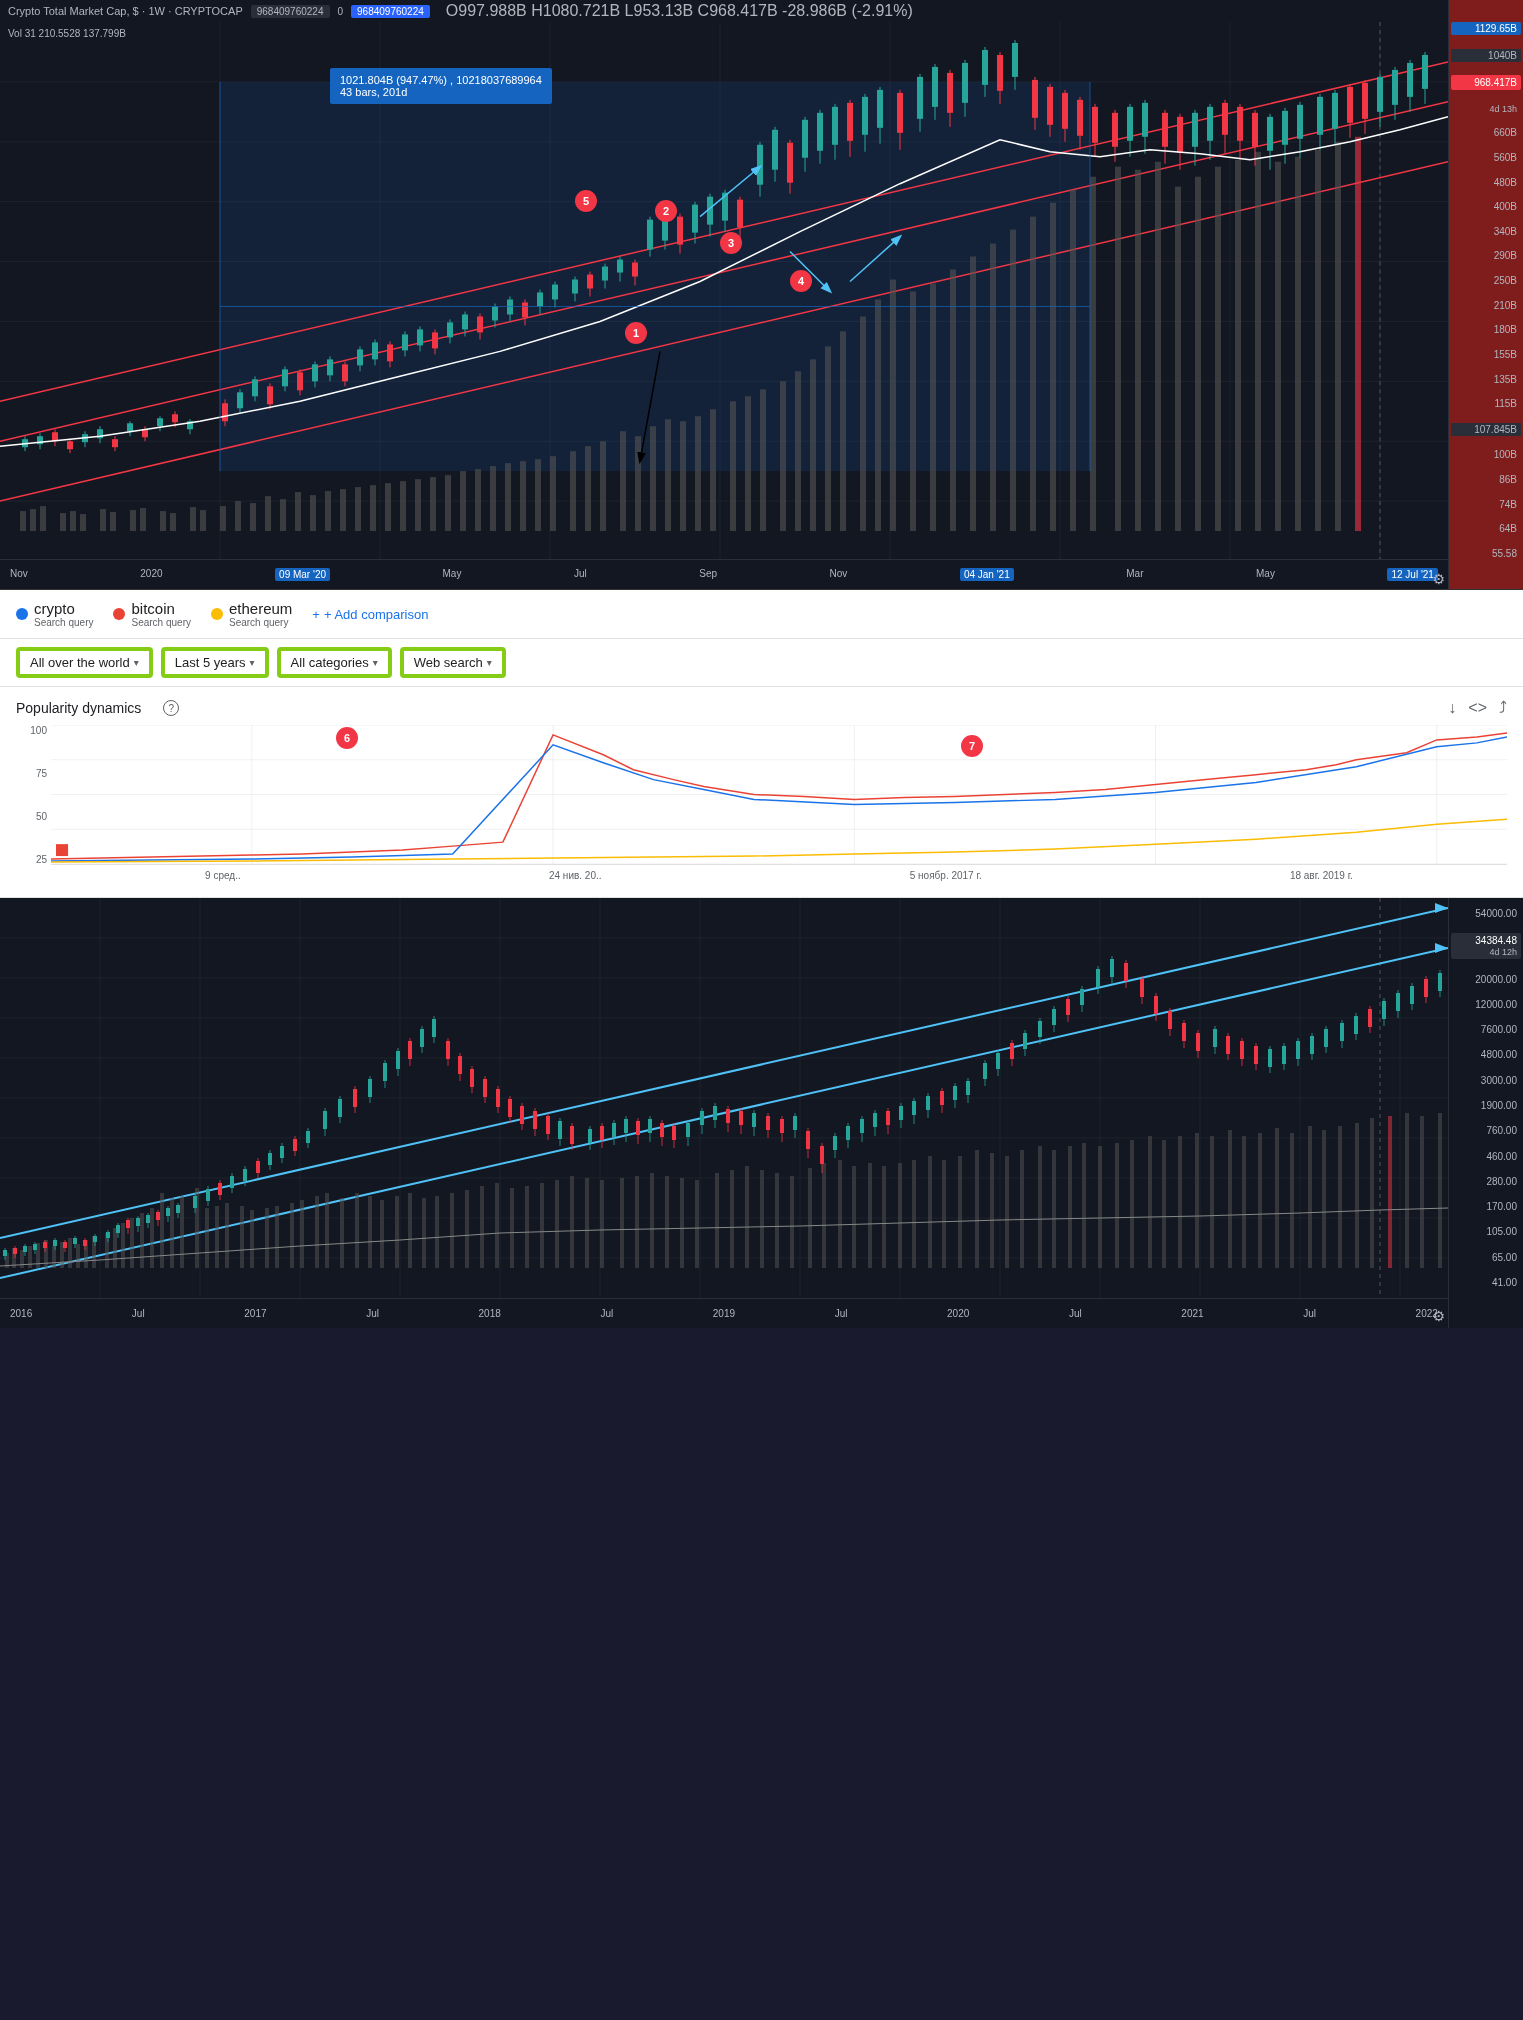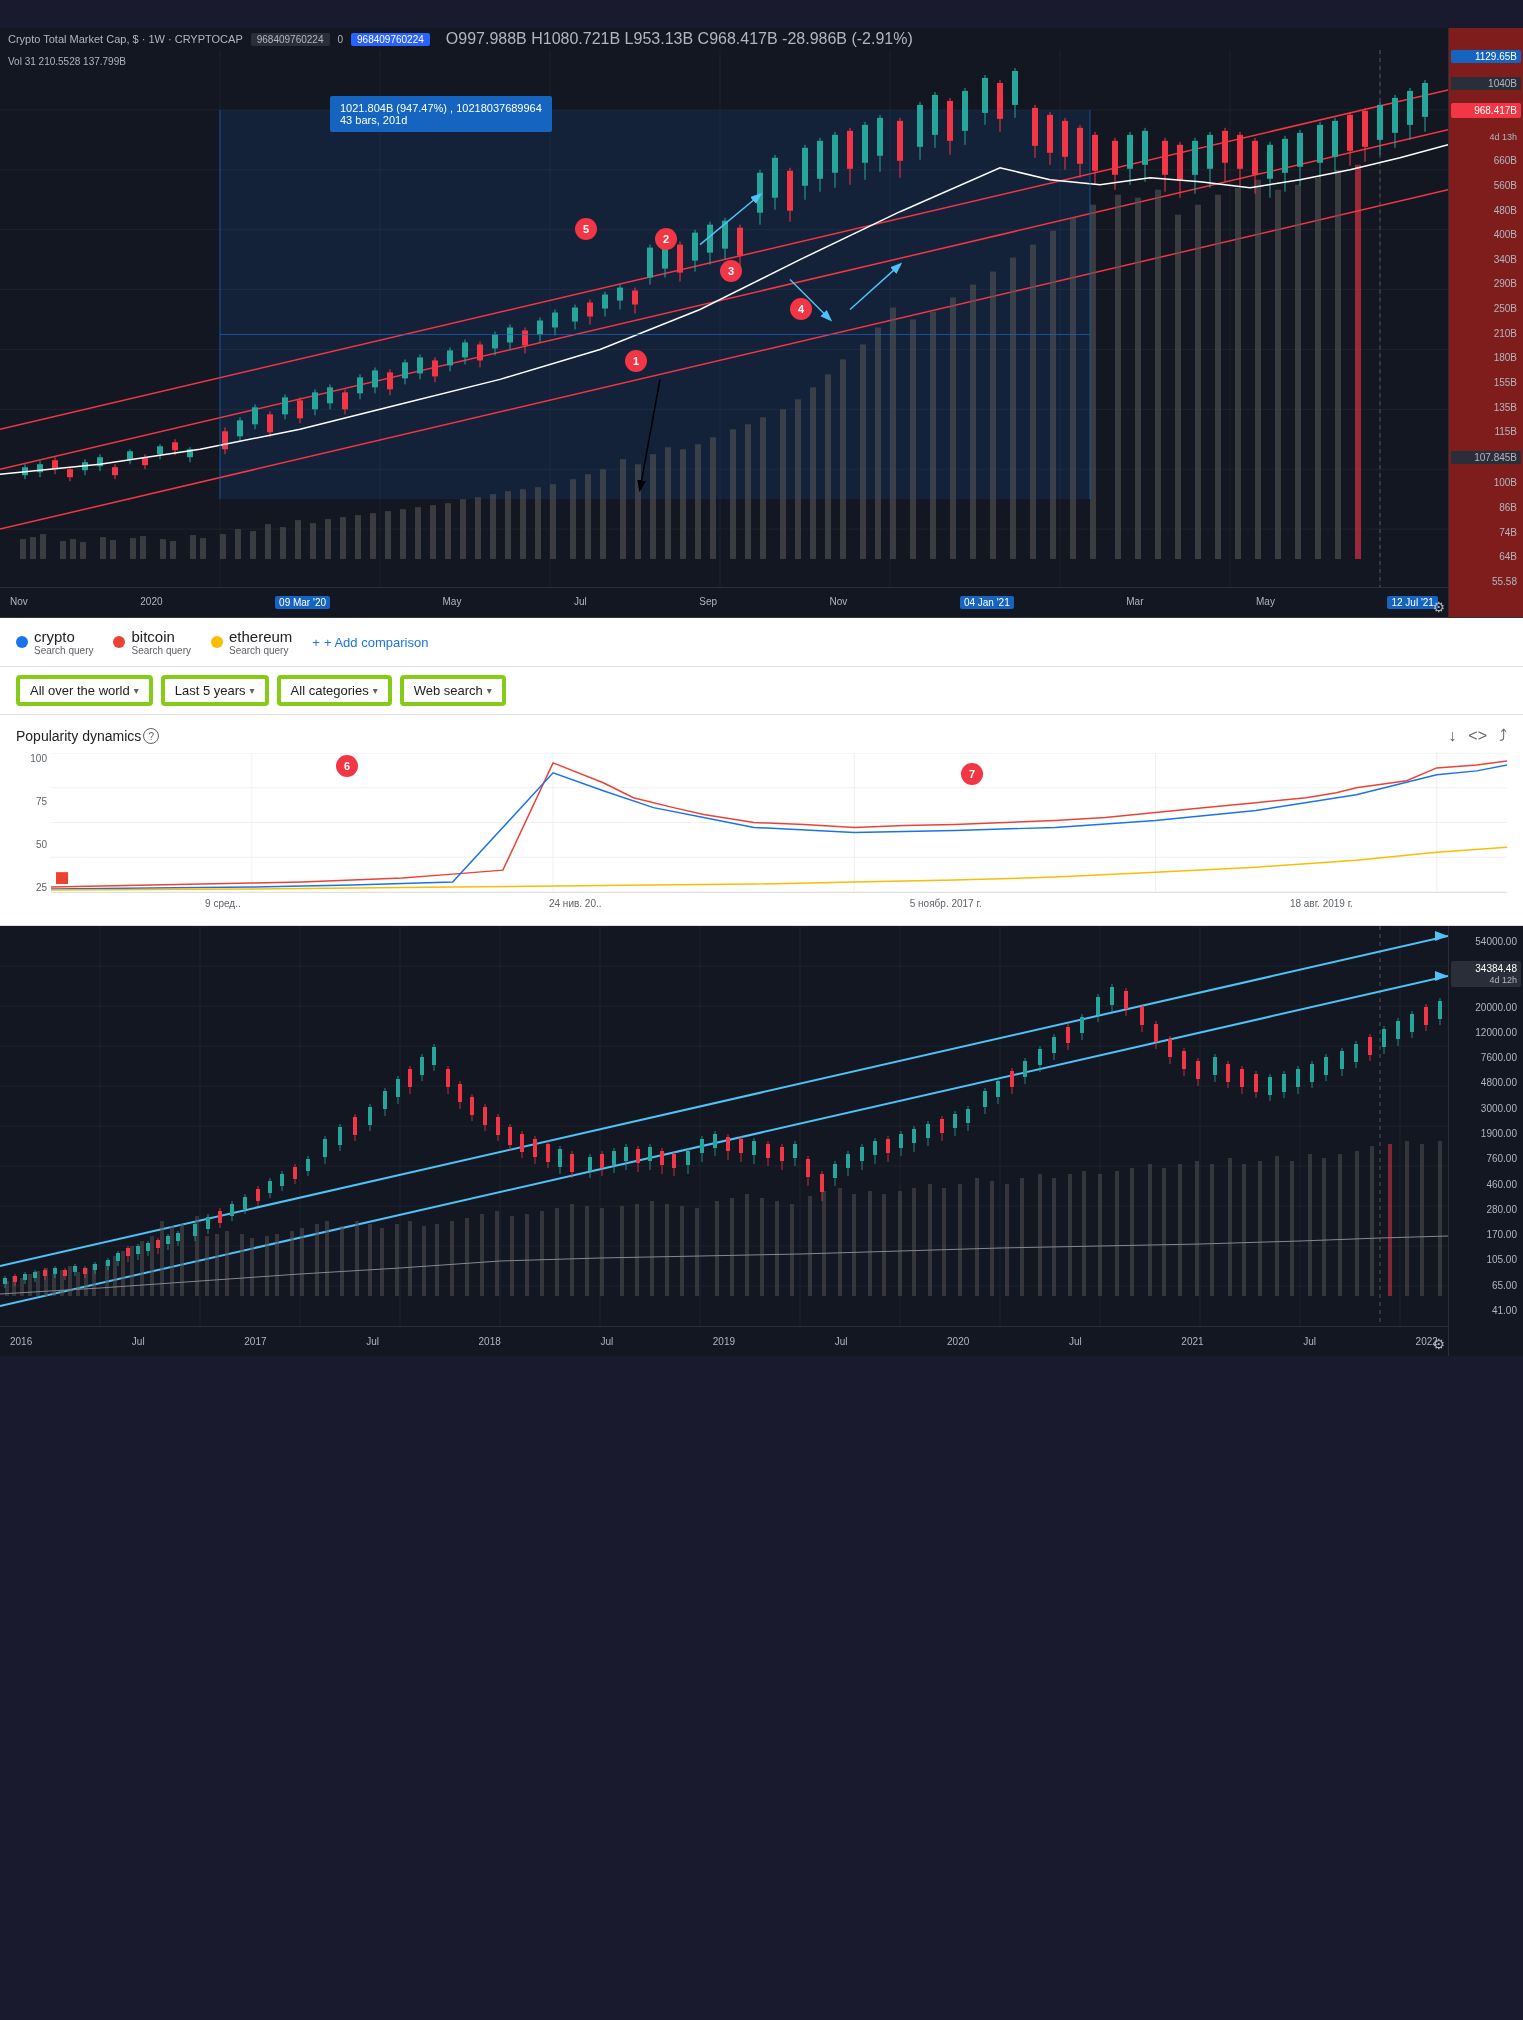--- a/index.html
+++ b/index.html
@@ -21,21 +21,20 @@
 
     .chart-header {
       display: flex;
       align-items: center;
       padding: 4px 8px;
       background: #131722;
       font-size: 11px;
       color: #b2b5be;
       gap: 8px;
       height: 22px;
-      margin-top: 28px;
     }
 
     .chart-title {
       color: #b2b5be;
       font-size: 11px;
     }
 
     .chart-id-badge {
       background: #2a2e39;
       color: #b2b5be;
@@ -258,21 +257,21 @@
     .popularity-header {
       display: flex;
       align-items: center;
       justify-content: space-between;
       margin-bottom: 8px;
     }
 
     .popularity-title-row {
       display: flex;
       align-items: center;
-      gap: 2px;
+      gap: 22px;
     }
 
     .popularity-title {
       font-size: 14px;
       color: #202124;
     }
 
     .info-icon {
       width: 16px;
       height: 16px;

